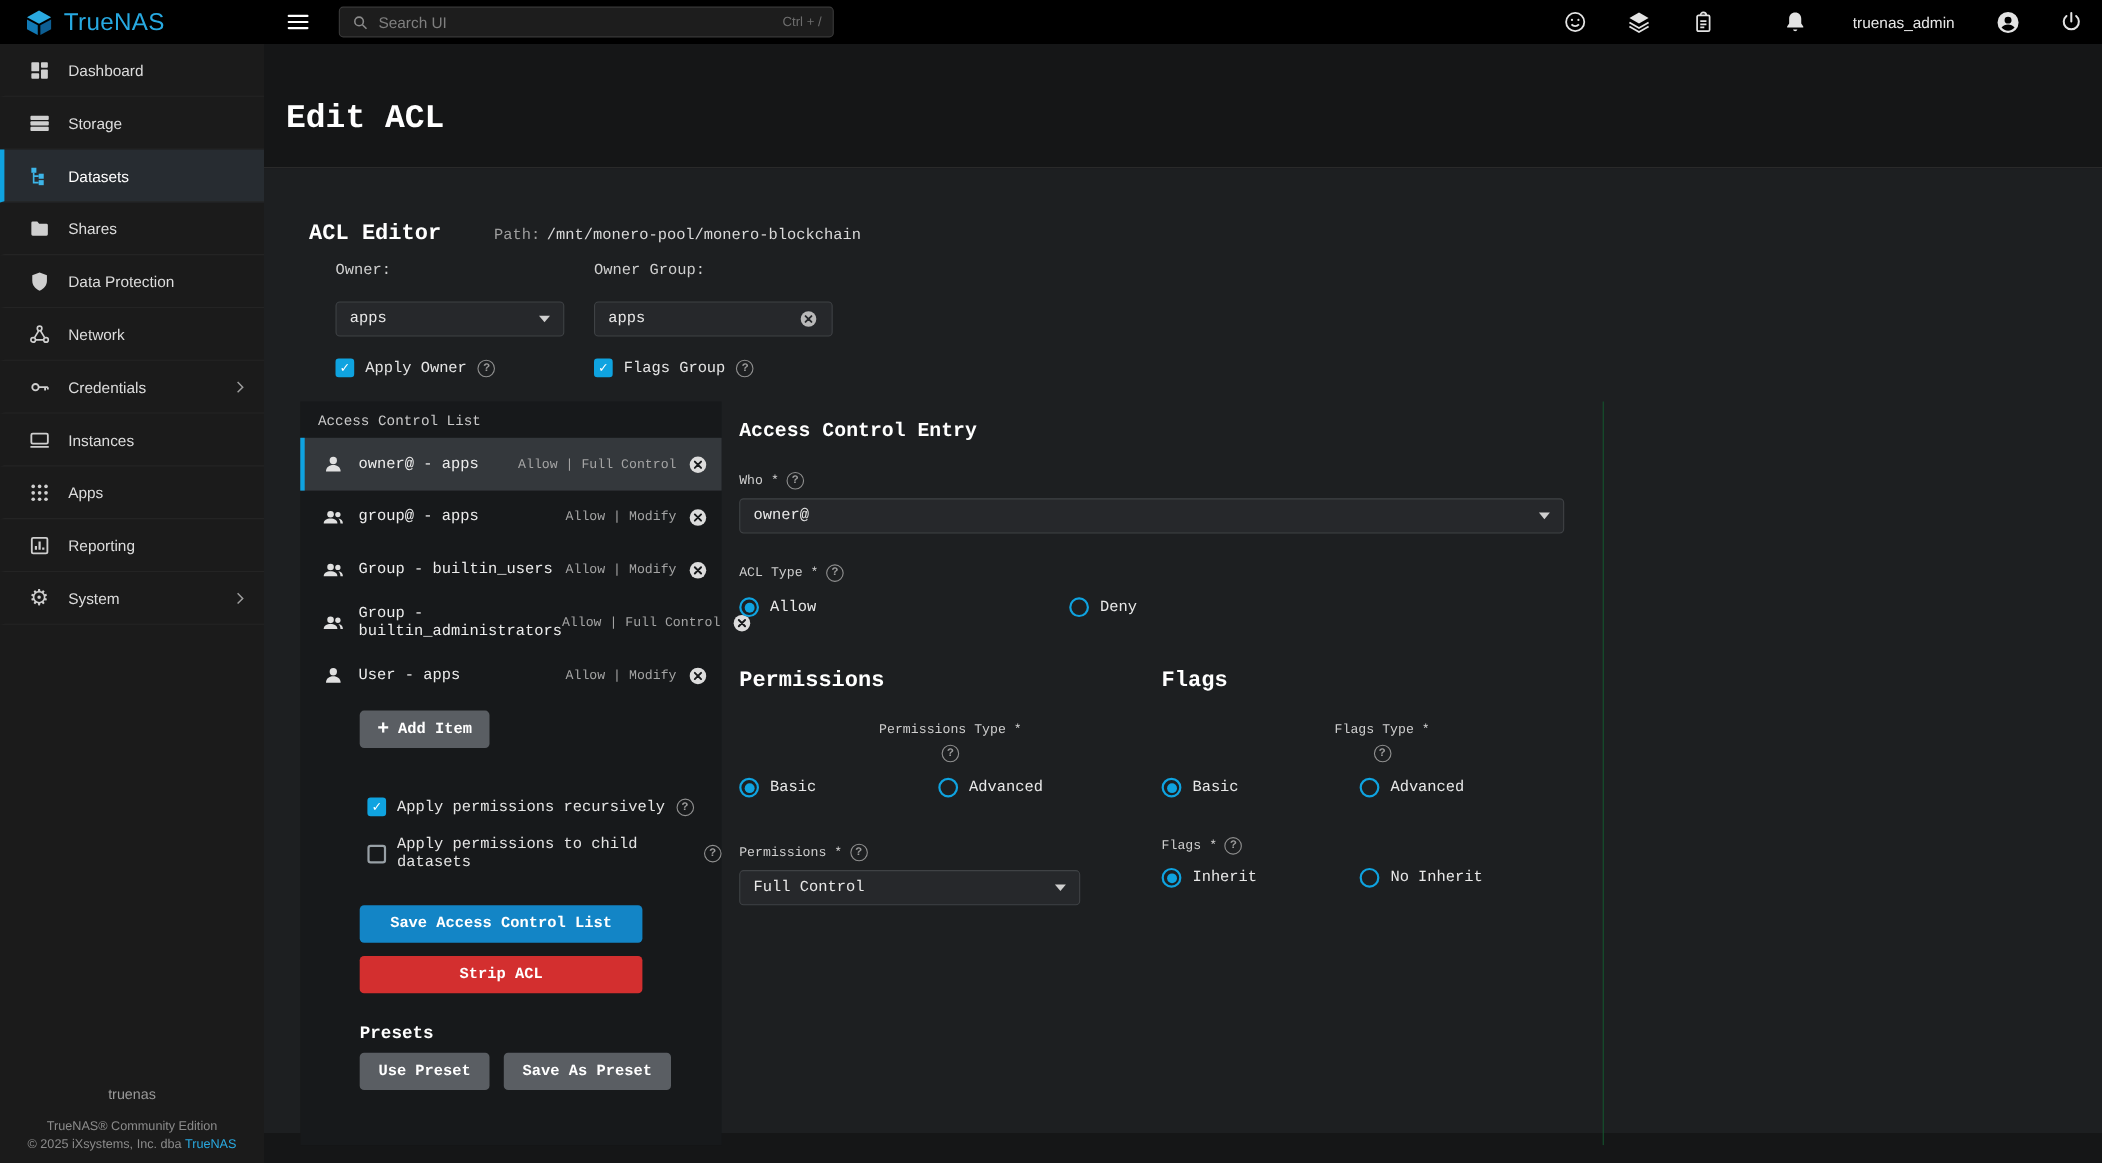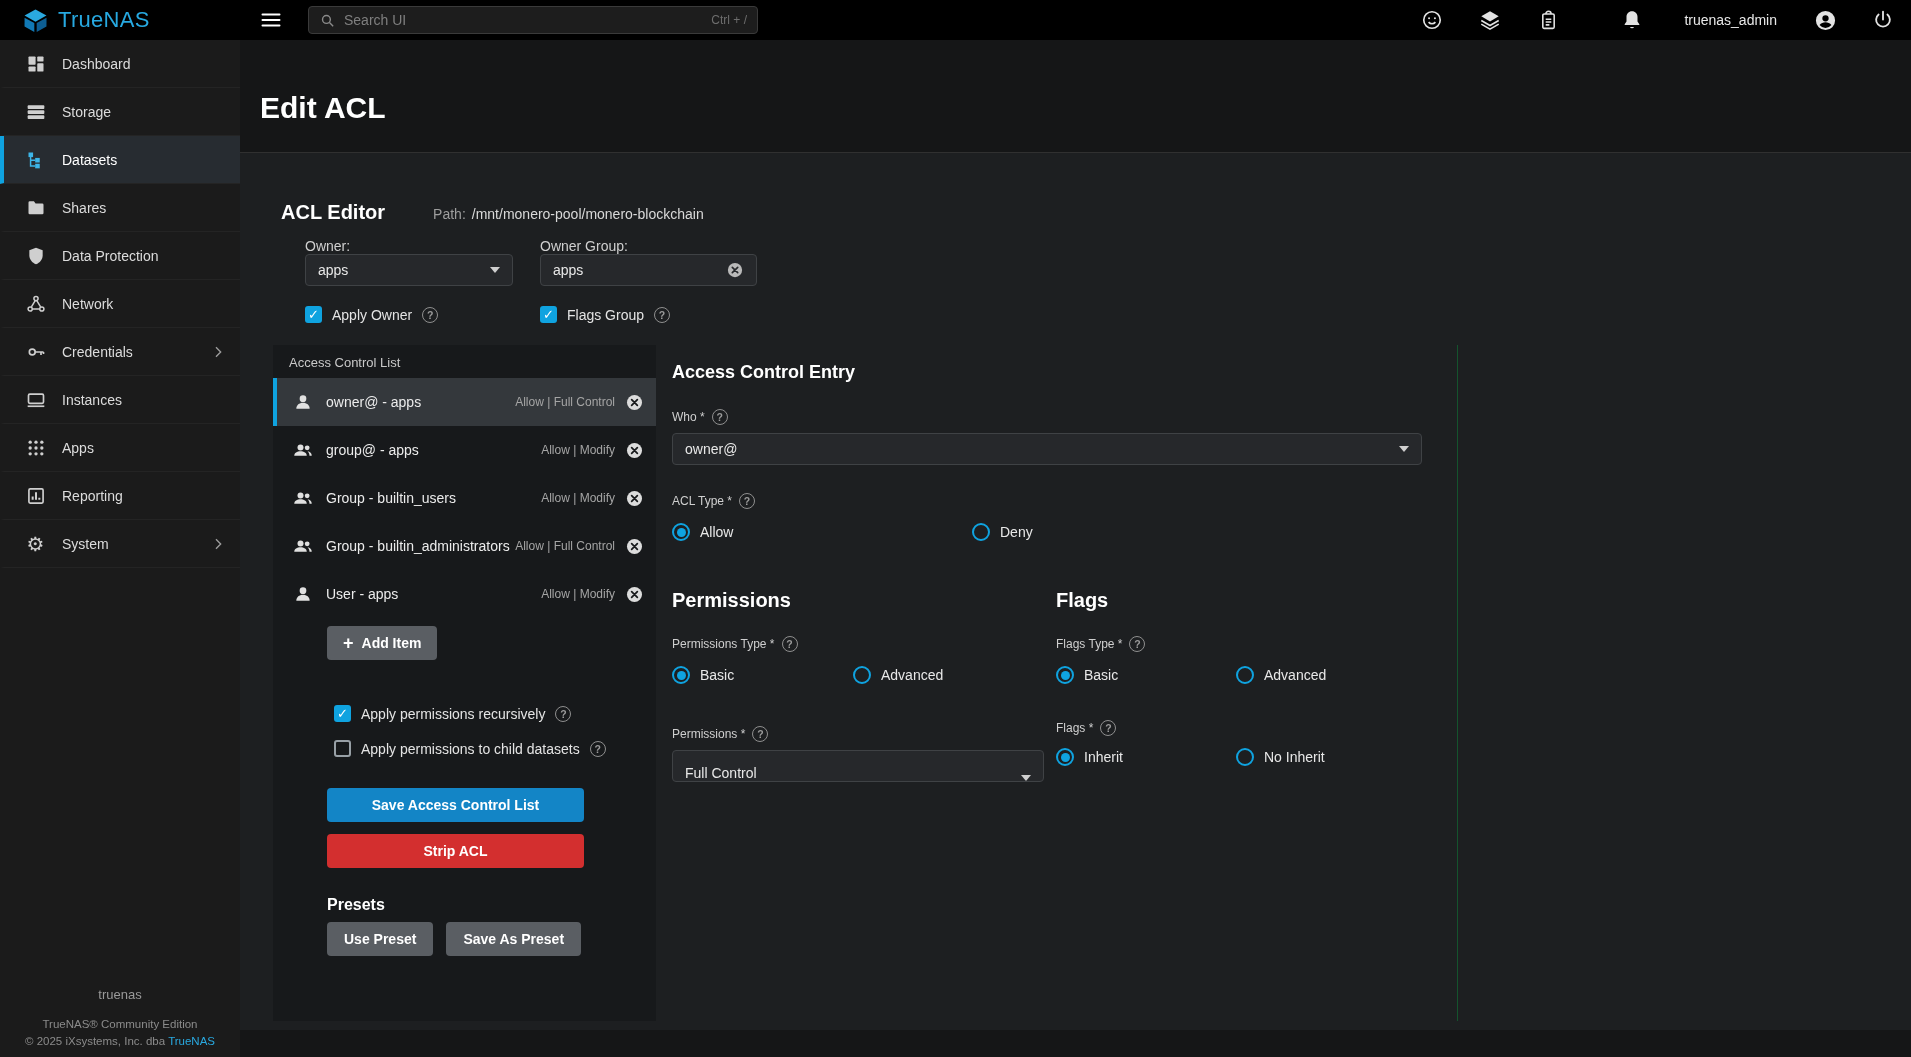--- a/index.html
+++ b/index.html
@@ -39,36 +39,36 @@
   .gear-glyph { font-size:20px; line-height:1; }
   .sb-footer { position:absolute; bottom:10px; left:0; width:100%; text-align:center; }
   .sb-host { font-size:13px; color:#9a9a9a; margin-bottom:16px; }
   .sb-badge { display:inline-block; background:#90949a; color:#17181a; font-size:11px; font-weight:bold;
     letter-spacing:0.6px; padding:3px 9px; margin-bottom:22px; }
   .sb-edition { font-size:11.5px; color:#8b8b8b; margin-bottom:5px; }
   .sb-copy { font-size:11.5px; color:#8b8b8b; }
   .sb-copy a { color:#29a9e0; text-decoration:none; cursor:pointer; }
 
   
-  .main { margin-left:240px; padding-top:40px; height:1057px; }
+  .main { margin-left:240px; padding-top:40px; height:1057px;font-family:Liberation Mono, monospace; }
   .page-title { font-size:30px; font-weight:bold; color:#fff; margin:51px 0 0 20px; line-height:34px; }
   .divider { border-top:1px solid #303030; margin-top:27px; }
   .card { background:#1d1f21; height:877px; }
   .card-header { padding:48px 0 0 41px; display:flex; align-items:baseline; }
   .ed-heading { font-size:20px; font-weight:bold; color:#fff; }
   .ed-path { margin-left:48px; font-size:14px; color:#9e9e9e; }
   .ed-path b { color:#d9d9d9; font-weight:normal; margin-left:6px; }
 
   .fields-row { margin:14px 0 0 65px; display:flex; }
   .field { display:flex; flex-direction:column; }
   .field.f1 { width:235px; }
-  .fl { font-size:14px; color:#cfcfcf; margin-bottom:0; }
+  .fl { font-size:14px; color:#cfcfcf; margin-bottom:20px; }
   .select, .inputbox { height:32px; background:#26282b; border:1px solid #3f4245; border-radius:4px;
     display:flex; align-items:center; padding:0 12px; font-size:14px; color:#e8e8e8; cursor:pointer; }
-  .w208 { width:208px; } .w217 { width:217px; } .w750 { width:750px; } .w358 { width:372px;align-items:flex-end; }
+  .w208 { width:208px; } .w217 { width:217px; } .w750 { width:750px; } .w358 { width:310px; }
   .caret { margin-left:auto; width:0; height:0; border-left:5px solid transparent;
     border-right:5px solid transparent; border-top:6px solid #cfcfcf; }
   .clear-ic { margin-left:auto; width:18px; height:18px; display:flex; cursor:pointer; }
 
   .checks-row { margin:20px 0 0 65px; display:flex; }
   .chk-group { display:flex; align-items:center; gap:10px; }
   .chk-group.g1 { width:235px; }
   .checkbox { width:17px; height:17px; border-radius:3px; display:flex; align-items:center;
     justify-content:center; cursor:pointer; flex:0 0 auto; }
   .checkbox.checked { background:#0fa3e0; }
@@ -118,21 +118,21 @@
   .radio-row { margin-top:14px; display:flex; }
   .opt { display:flex; align-items:center; gap:10px; cursor:pointer; }
   .opt-label { font-size:14px; color:#e8e8e8; }
   .ow374 { width:300px; } .ow181 { width:181px; } .ow180 { width:180px; }
   .radio { width:18px; height:18px; border:2px solid #0fa3e0; border-radius:50%; position:relative;
     flex:0 0 auto; }
   .radio.selected::after { content:""; position:absolute; inset:2.5px; background:#0fa3e0;
     border-radius:50%; }
   .cols { margin-top:49px; display:grid; grid-template-columns:384px auto; }
   .col-h { font-size:20px; font-weight:bold; color:#fff; line-height:20px; }
-  .mt-type { margin-top:26px; }
+  .mt-type { margin-top:26px;flex-direction:column; }
   .mt-permsel-label { margin-top:42px; }
   .mt-flagsel-label { margin-top:36px; }
   .sel-perm { margin-top:8px; }
   .flags-radio { margin-top:12px; }
 </style>
 </head>
 <body>
 
 <div class="topbar">
   <div class="logo-block">

